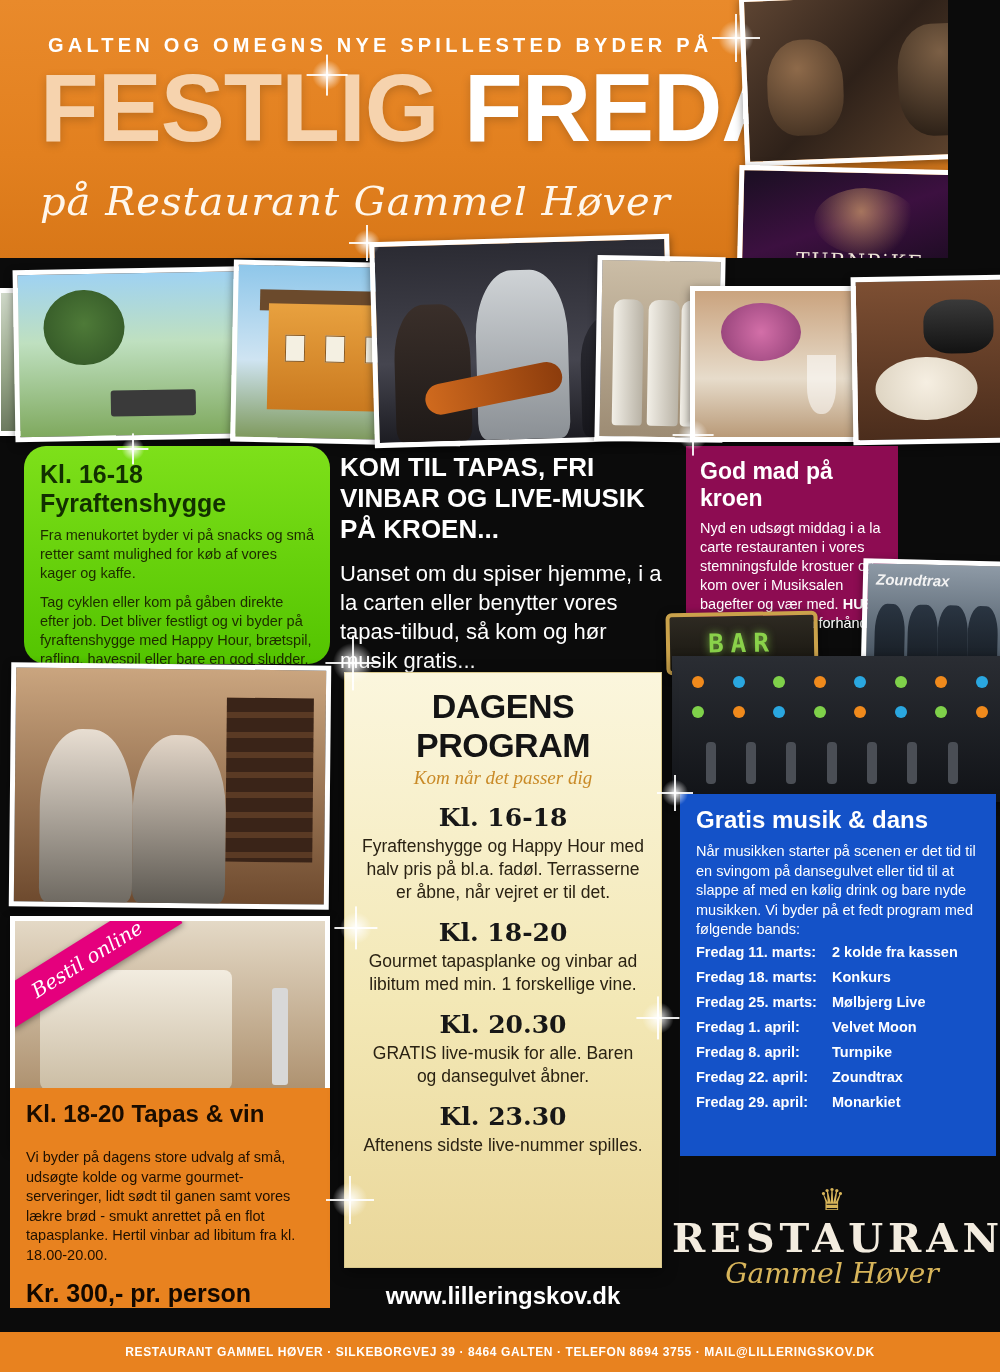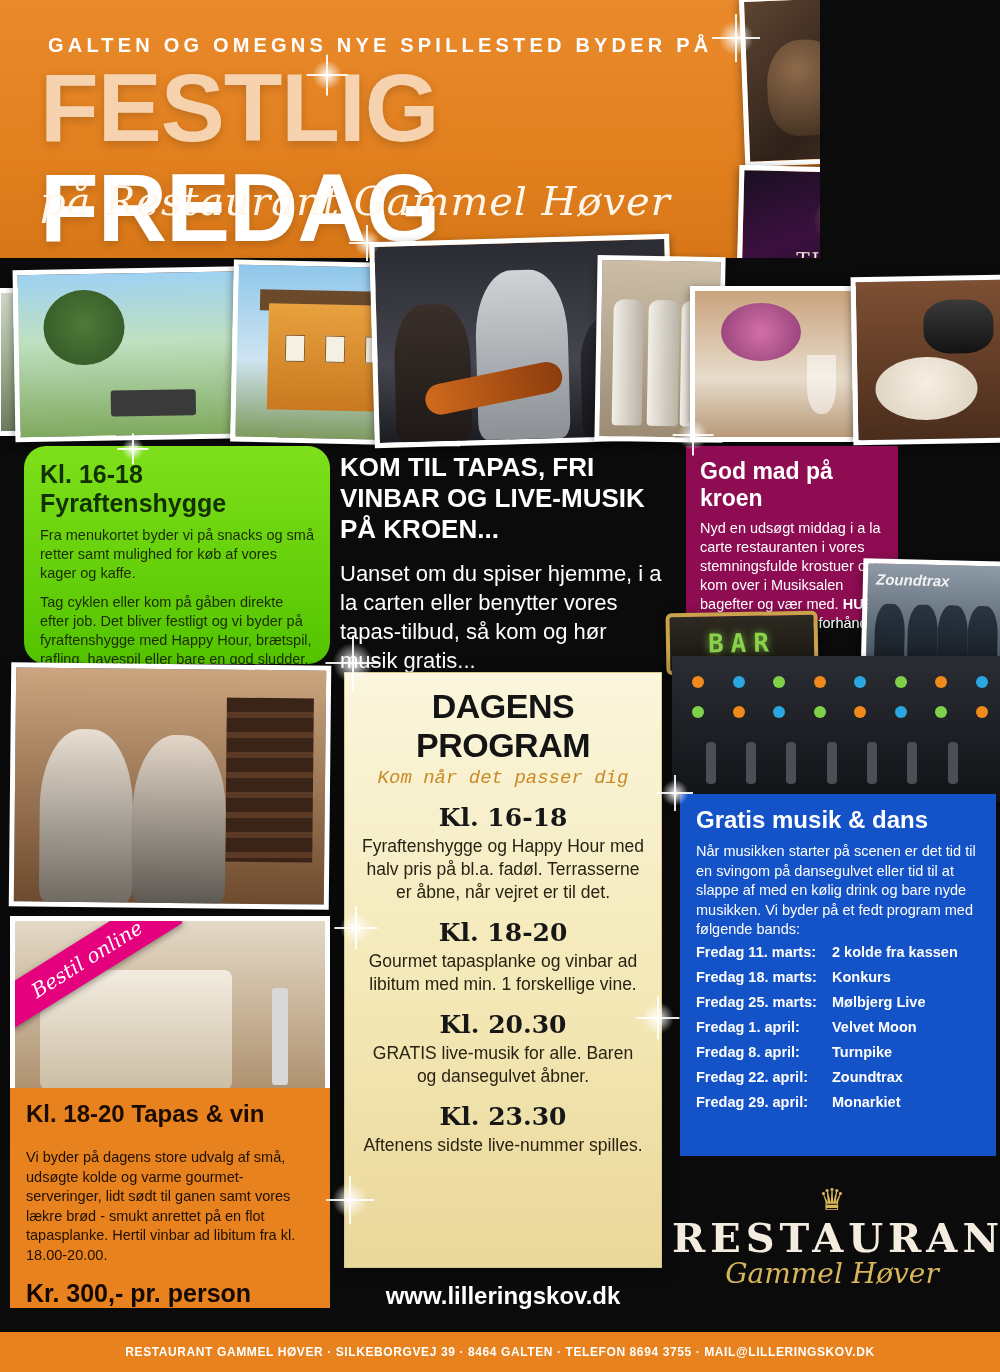--- a/index.html
+++ b/index.html
@@ -10,21 +10,21 @@
     overflow: hidden;
   }
   .poster {
     position: relative;
     width: 1000px; height: 1372px;
     background: #0b0b0b;
   }
 
   
   .header {
-    position: absolute; left: 0; top: 0; width: 820px; height: 258px;
+    position: absolute; left: 0; top: 0; width: 948px; height: 258px;
     background: linear-gradient(180deg,#e98a2b 0%, #e2801f 60%, #d87718 100%);
     overflow: hidden;
   }
   .kicker {
     position: absolute; left: 48px; top: 34px;
     font-size: 20px; font-weight: bold; letter-spacing: 4.2px;
     color: #ffffff;
   }
   .bigtitle {
     position: absolute; left: 40px; top: 58px;
@@ -277,21 +277,21 @@
     position: absolute; left: 344px; top: 672px; width: 318px; height: 596px;
     background: linear-gradient(180deg,#fbf6dd 0%, #f3e8b6 55%, #ead79a 100%);
     border: 1px solid #d9c88c;
     box-shadow: 0 4px 14px rgba(0,0,0,.45);
     text-align: center; padding: 14px 16px; color: #2a2213;
   }
   .program h2 {
     font-size: 34px; font-weight: bold; color: #141414; letter-spacing: -0.5px;
   }
   .program .sub {
-    font-family: Liberation Mono, monospace; font-style: italic;
+    font-family: Liberation Serif, serif; font-style: italic;
     font-size: 19px; color: #c98a27; margin-top: 2px; margin-bottom: 8px;
   }
   .slot { margin-top: 14px; }
   .slot .t {
     font-family: "DejaVu Serif", serif; font-weight: bold;
     font-size: 25px; color: #171717; margin-bottom: 3px;
   }
   .slot .d { font-size: 17.5px; line-height: 23px; color: #2a2213; }
 
   .website {

